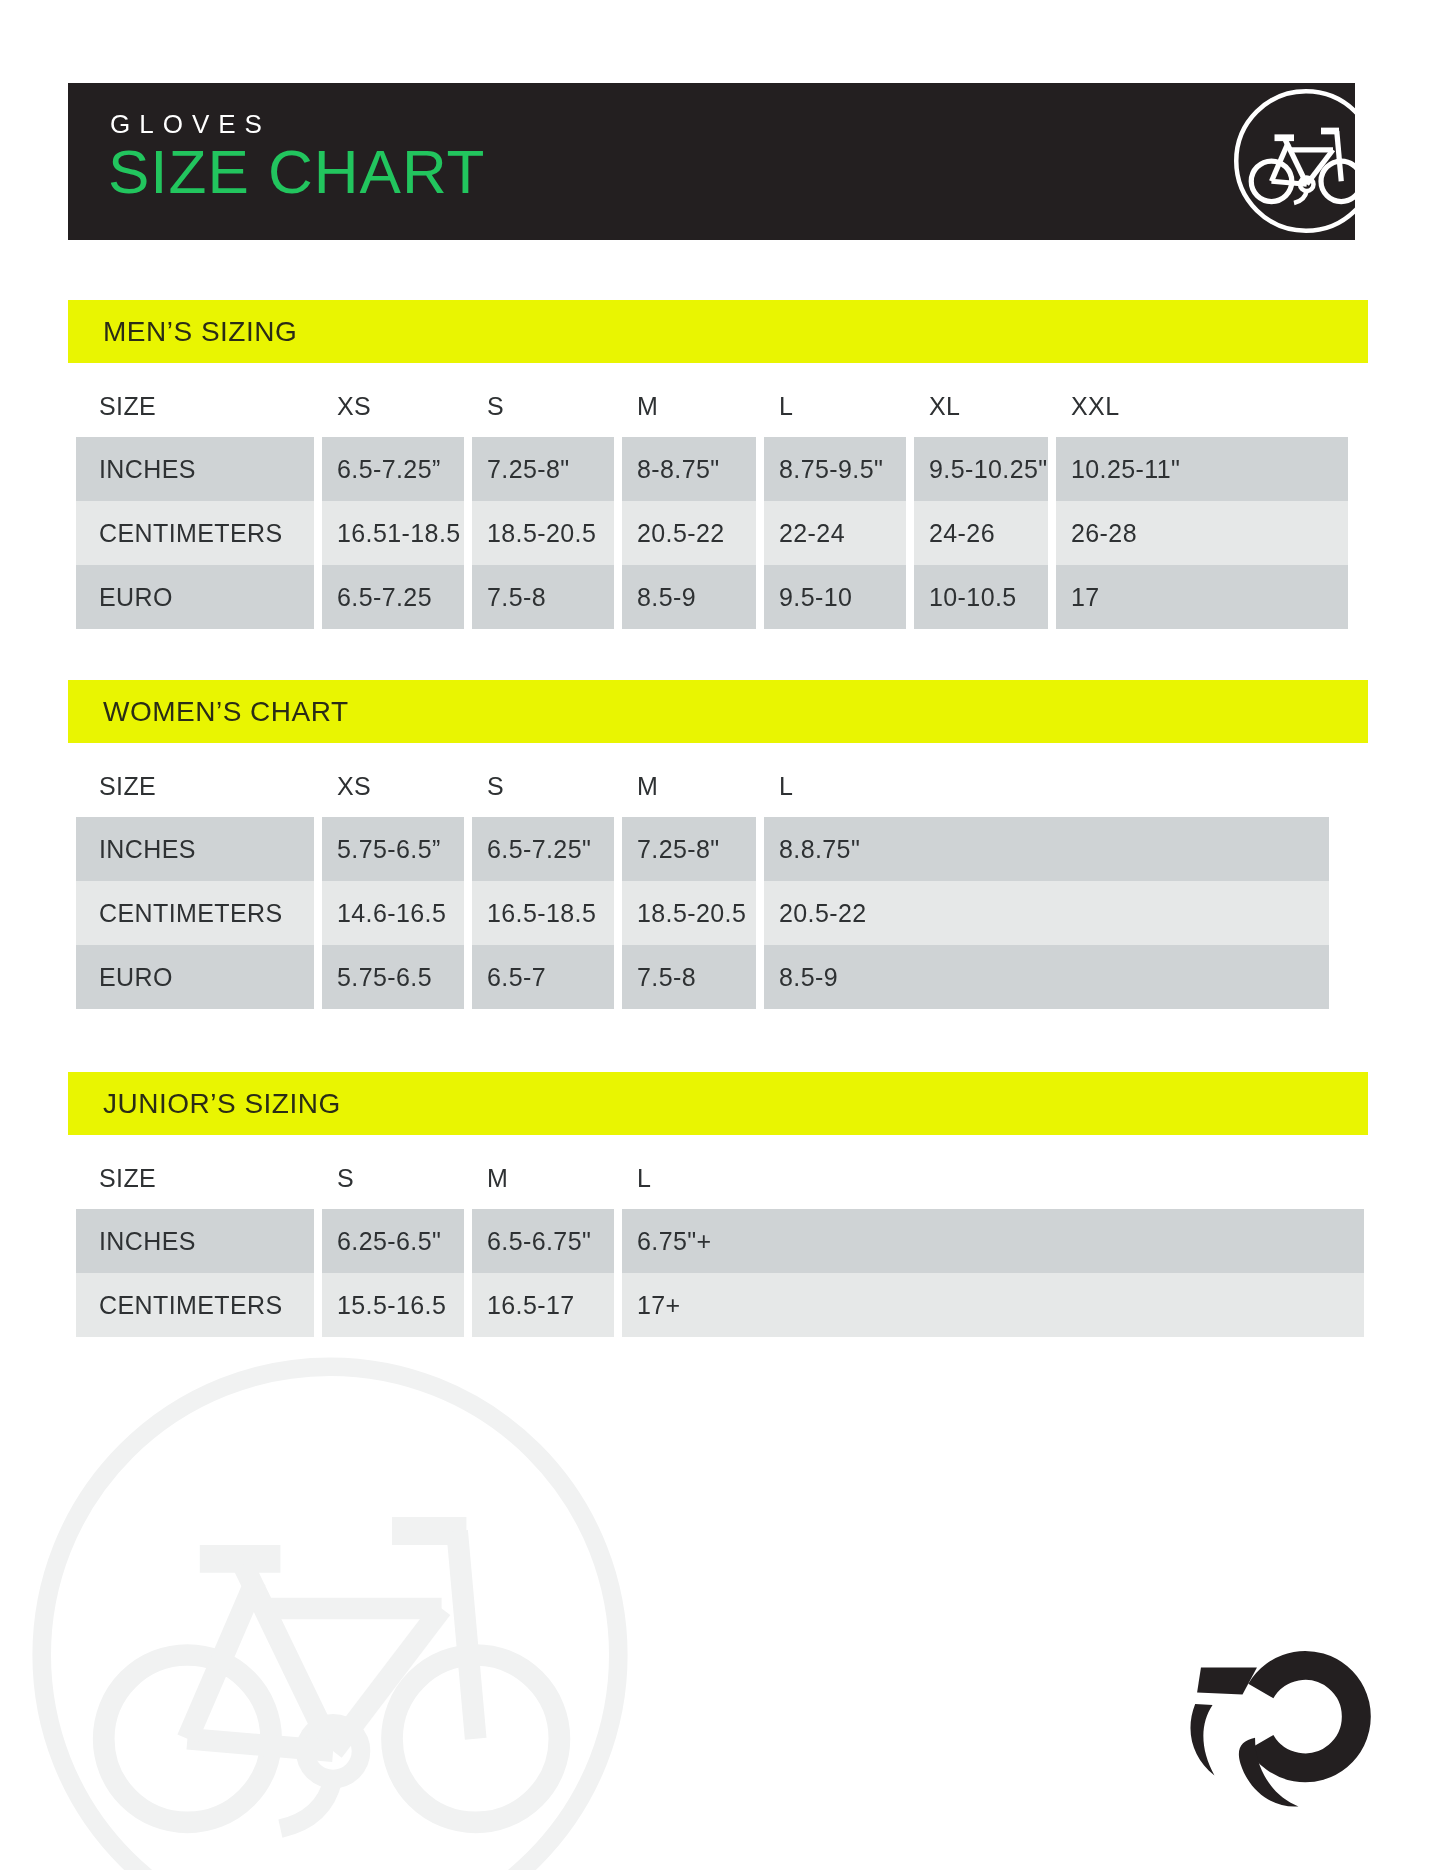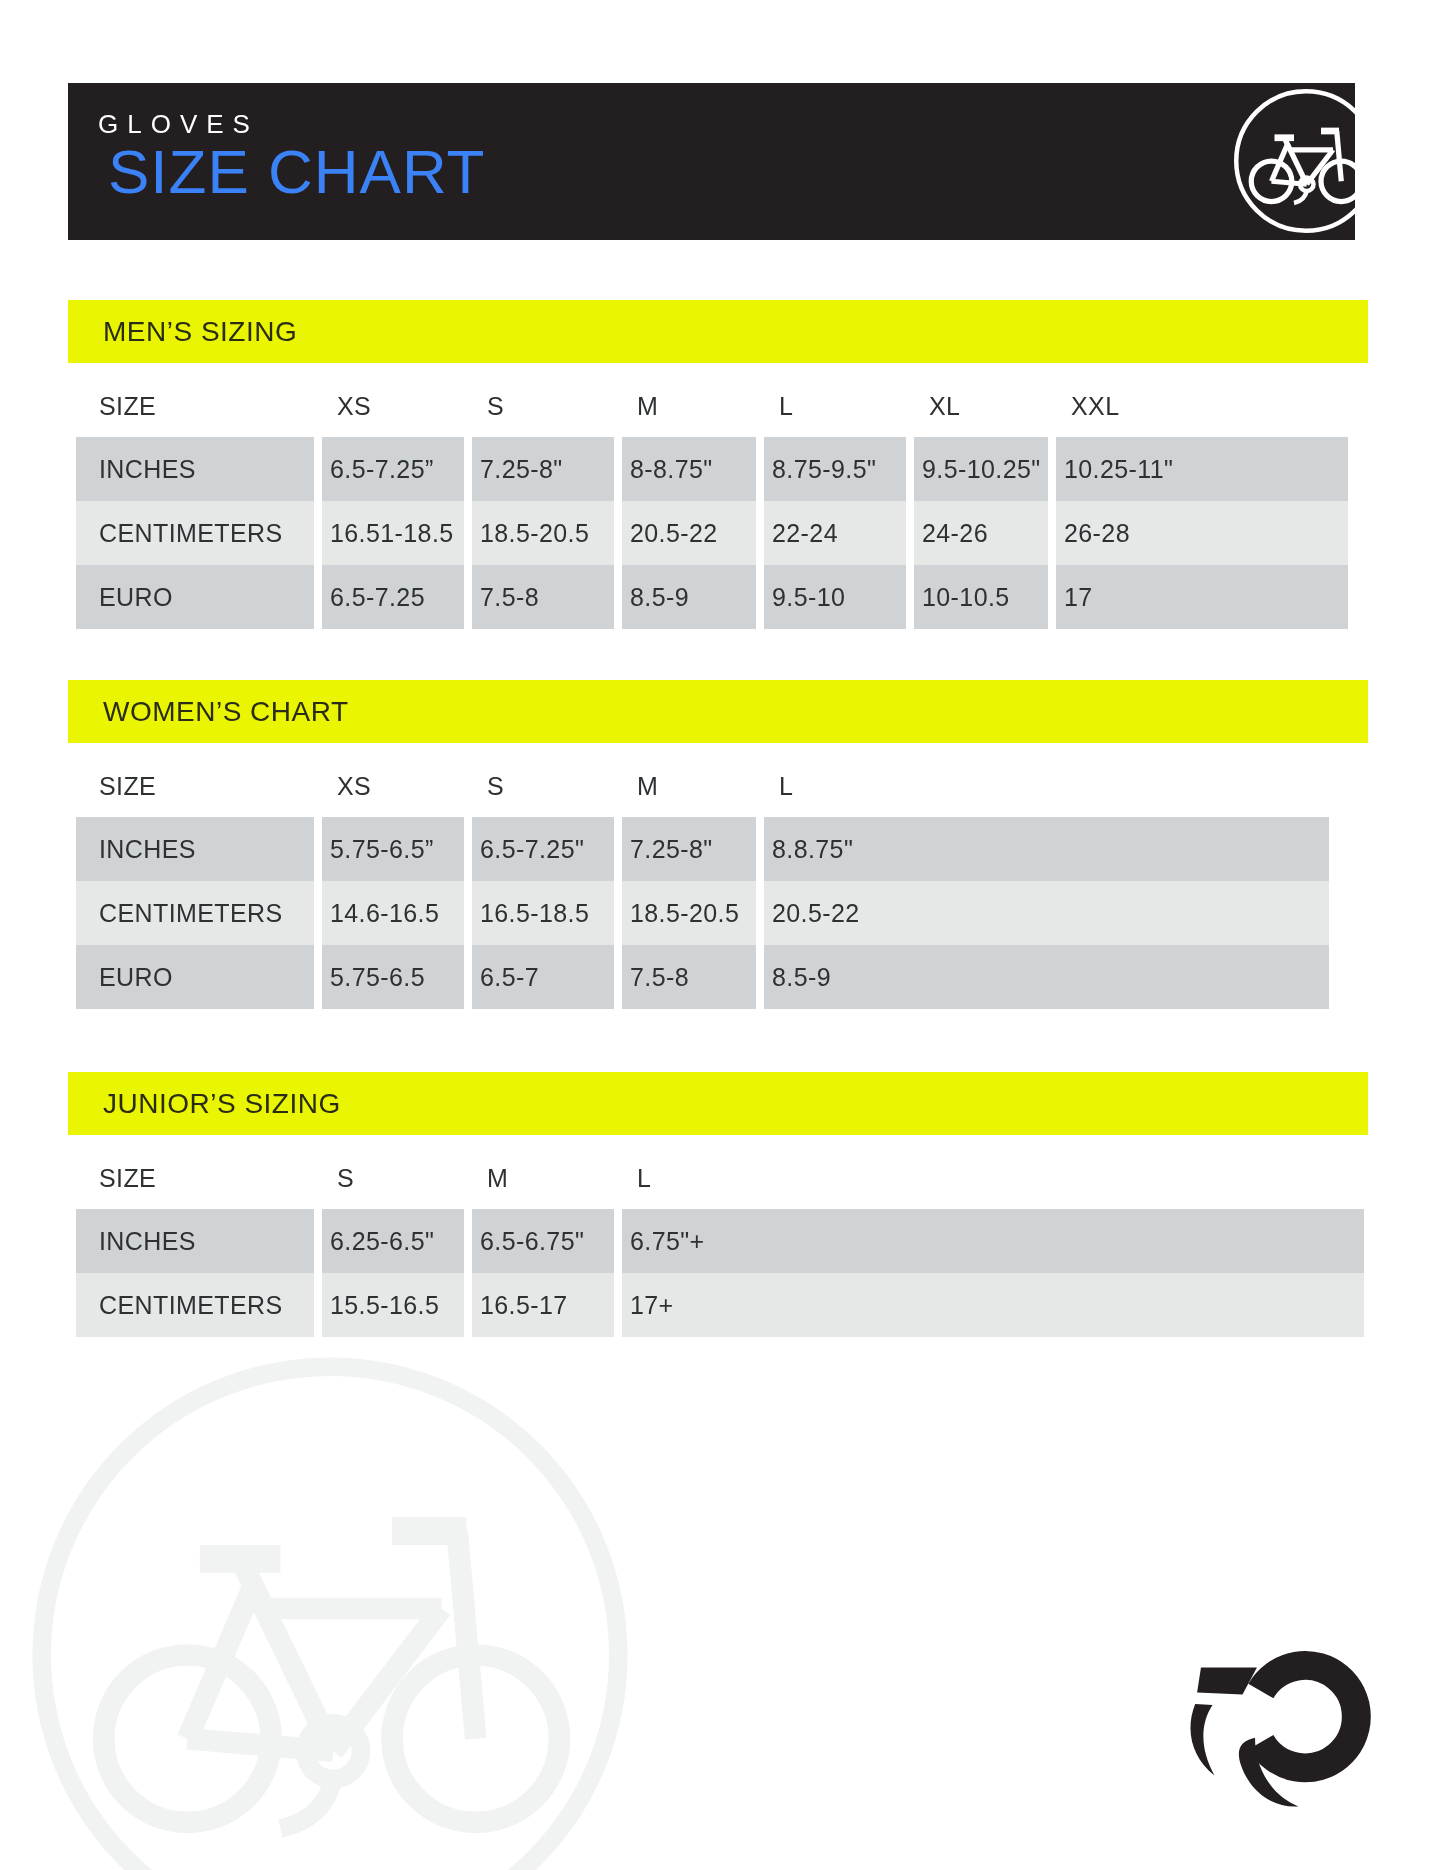--- a/index.html
+++ b/index.html
@@ -8,26 +8,26 @@
     background:#fff; font-family:"Liberation Sans",sans-serif; color:var(--text-dark,#2e3133);
   }
   .content{position:absolute; left:68px; top:0; width:1300px;}
 
   
   .header-bar{
     position:relative; margin-top:83px; width:1287px; height:157px;
     background:var(--header-bar,#231f20); overflow:hidden;
   }
   .brand-eyebrow{
-    position:absolute; left:30px; top:26px;
+    position:absolute; left:42px; top:26px;
     font-size:26px; letter-spacing:9px; color:#fff;
   }
   .page-title{
     position:absolute; left:40px; top:58px;
-    font-size:62px; letter-spacing:1px; color:#3b82f6; font-weight:500; line-height:1;
+    font-size:62px; letter-spacing:1px; color:#22c55e; font-weight:500; line-height:1;
   }
   .bike-badge{
     position:absolute; right:-26px; top:3px; width:150px; height:150px; color:#fff;
   }
 
   
   .title-bar{
     height:63px; background:var(--accent-yellow,#e9f501);
     display:flex; align-items:center; padding-left:35px; box-sizing:border-box;
     font-size:28px; letter-spacing:.5px; color:#2a2c16; font-weight:500;
@@ -36,21 +36,21 @@
   .sec-women{margin-top:51px;}
   .sec-junior{margin-top:63px;}
 
   .size-table{ margin:12px 0 0 8px; display:grid; column-gap:8px; row-gap:0; font-size:25px; letter-spacing:.4px; }
   .t-men   { grid-template-columns:238px 142px 142px 134px 142px 134px 292px; }
   .t-women { grid-template-columns:238px 142px 142px 134px 565px; }
   .t-junior{ grid-template-columns:238px 142px 142px 742px; }
 
   .th{ height:62px; display:flex; align-items:center; padding-left:15px; box-sizing:border-box; background:#fff; }
   .th.label{ padding-left:23px; }
-  .cell{ height:64px; display:flex; align-items:center; padding-left:8px; box-sizing:border-box; }
+  .cell{ height:64px; display:flex; align-items:center; padding-left:15px; box-sizing:border-box; }
   .cell.label{ padding-left:23px; }
   .row-dark{ background:var(--row-dark,#cfd3d5); }
   .row-light{ background:var(--row-light,#e6e8e8); }
 
   
   .watermark{ position:absolute; left:20px; top:1345px; width:620px; height:620px; color:var(--watermark-gray,#f1f2f2); }
   .pearl-logo{ position:absolute; left:1185px; top:1650px; width:198px; height:168px; }
   svg{display:block;}
   .hidden-defs{position:absolute;width:0;height:0;overflow:hidden;}
 </style>

